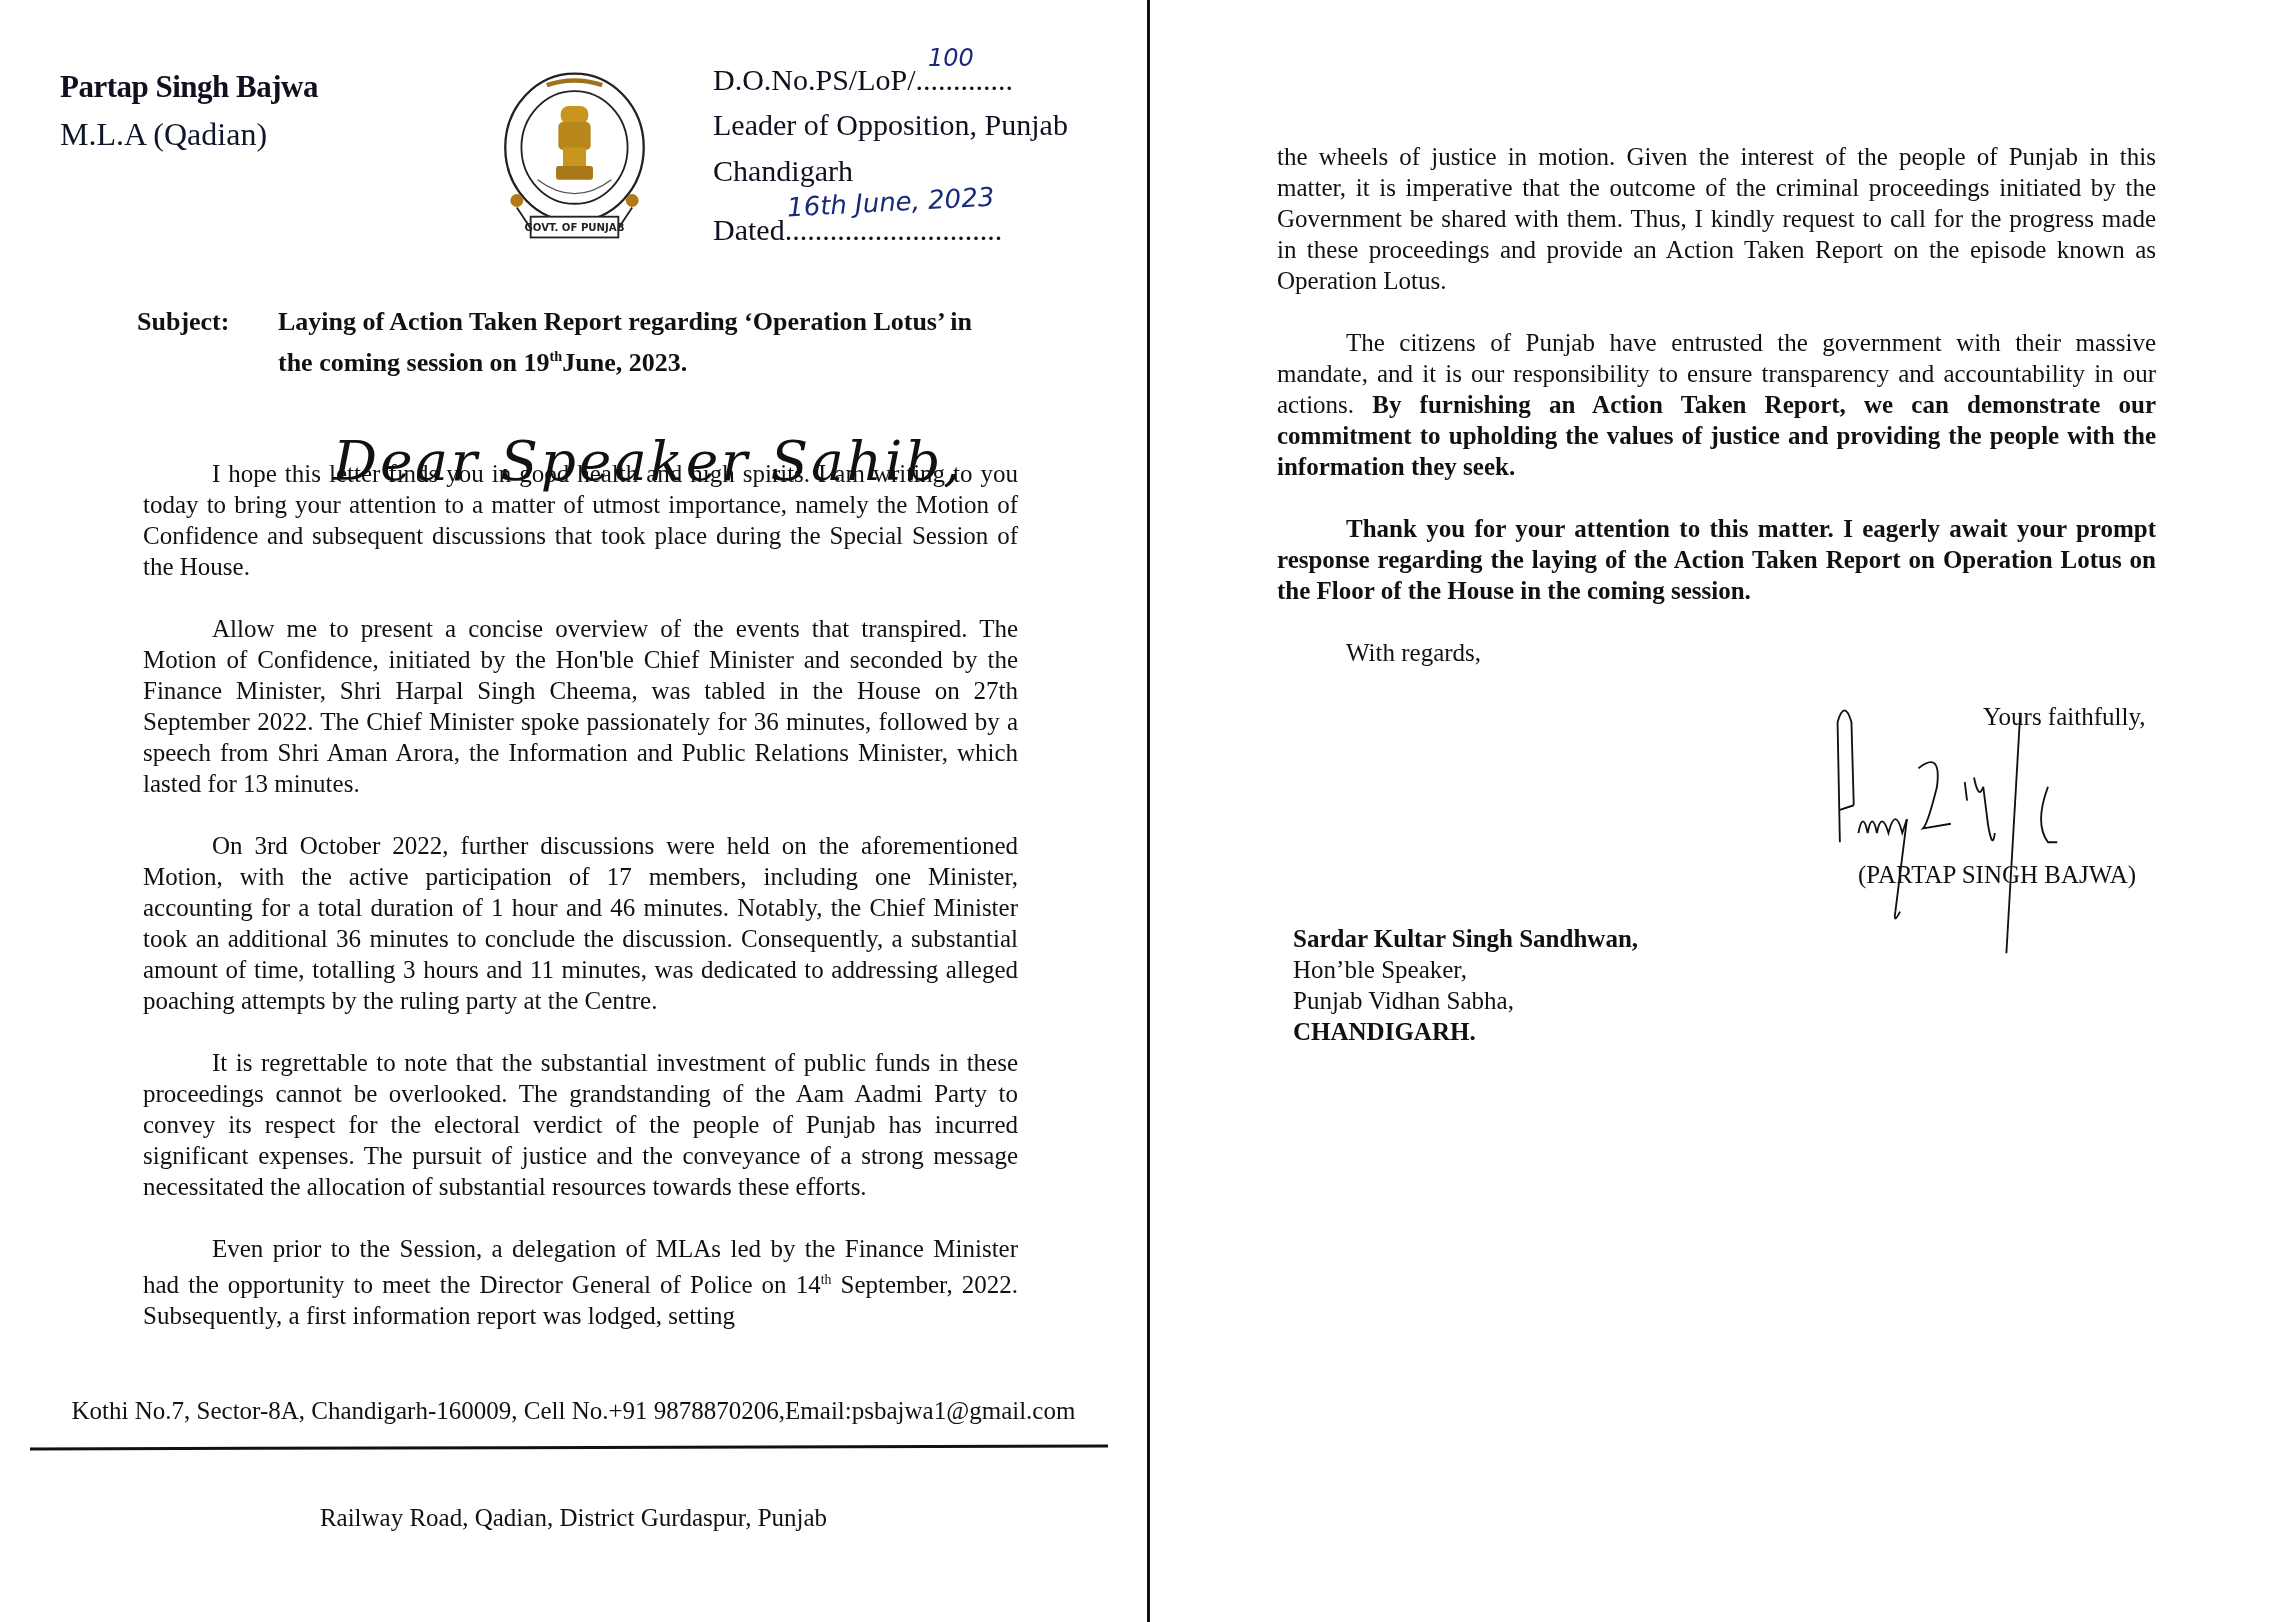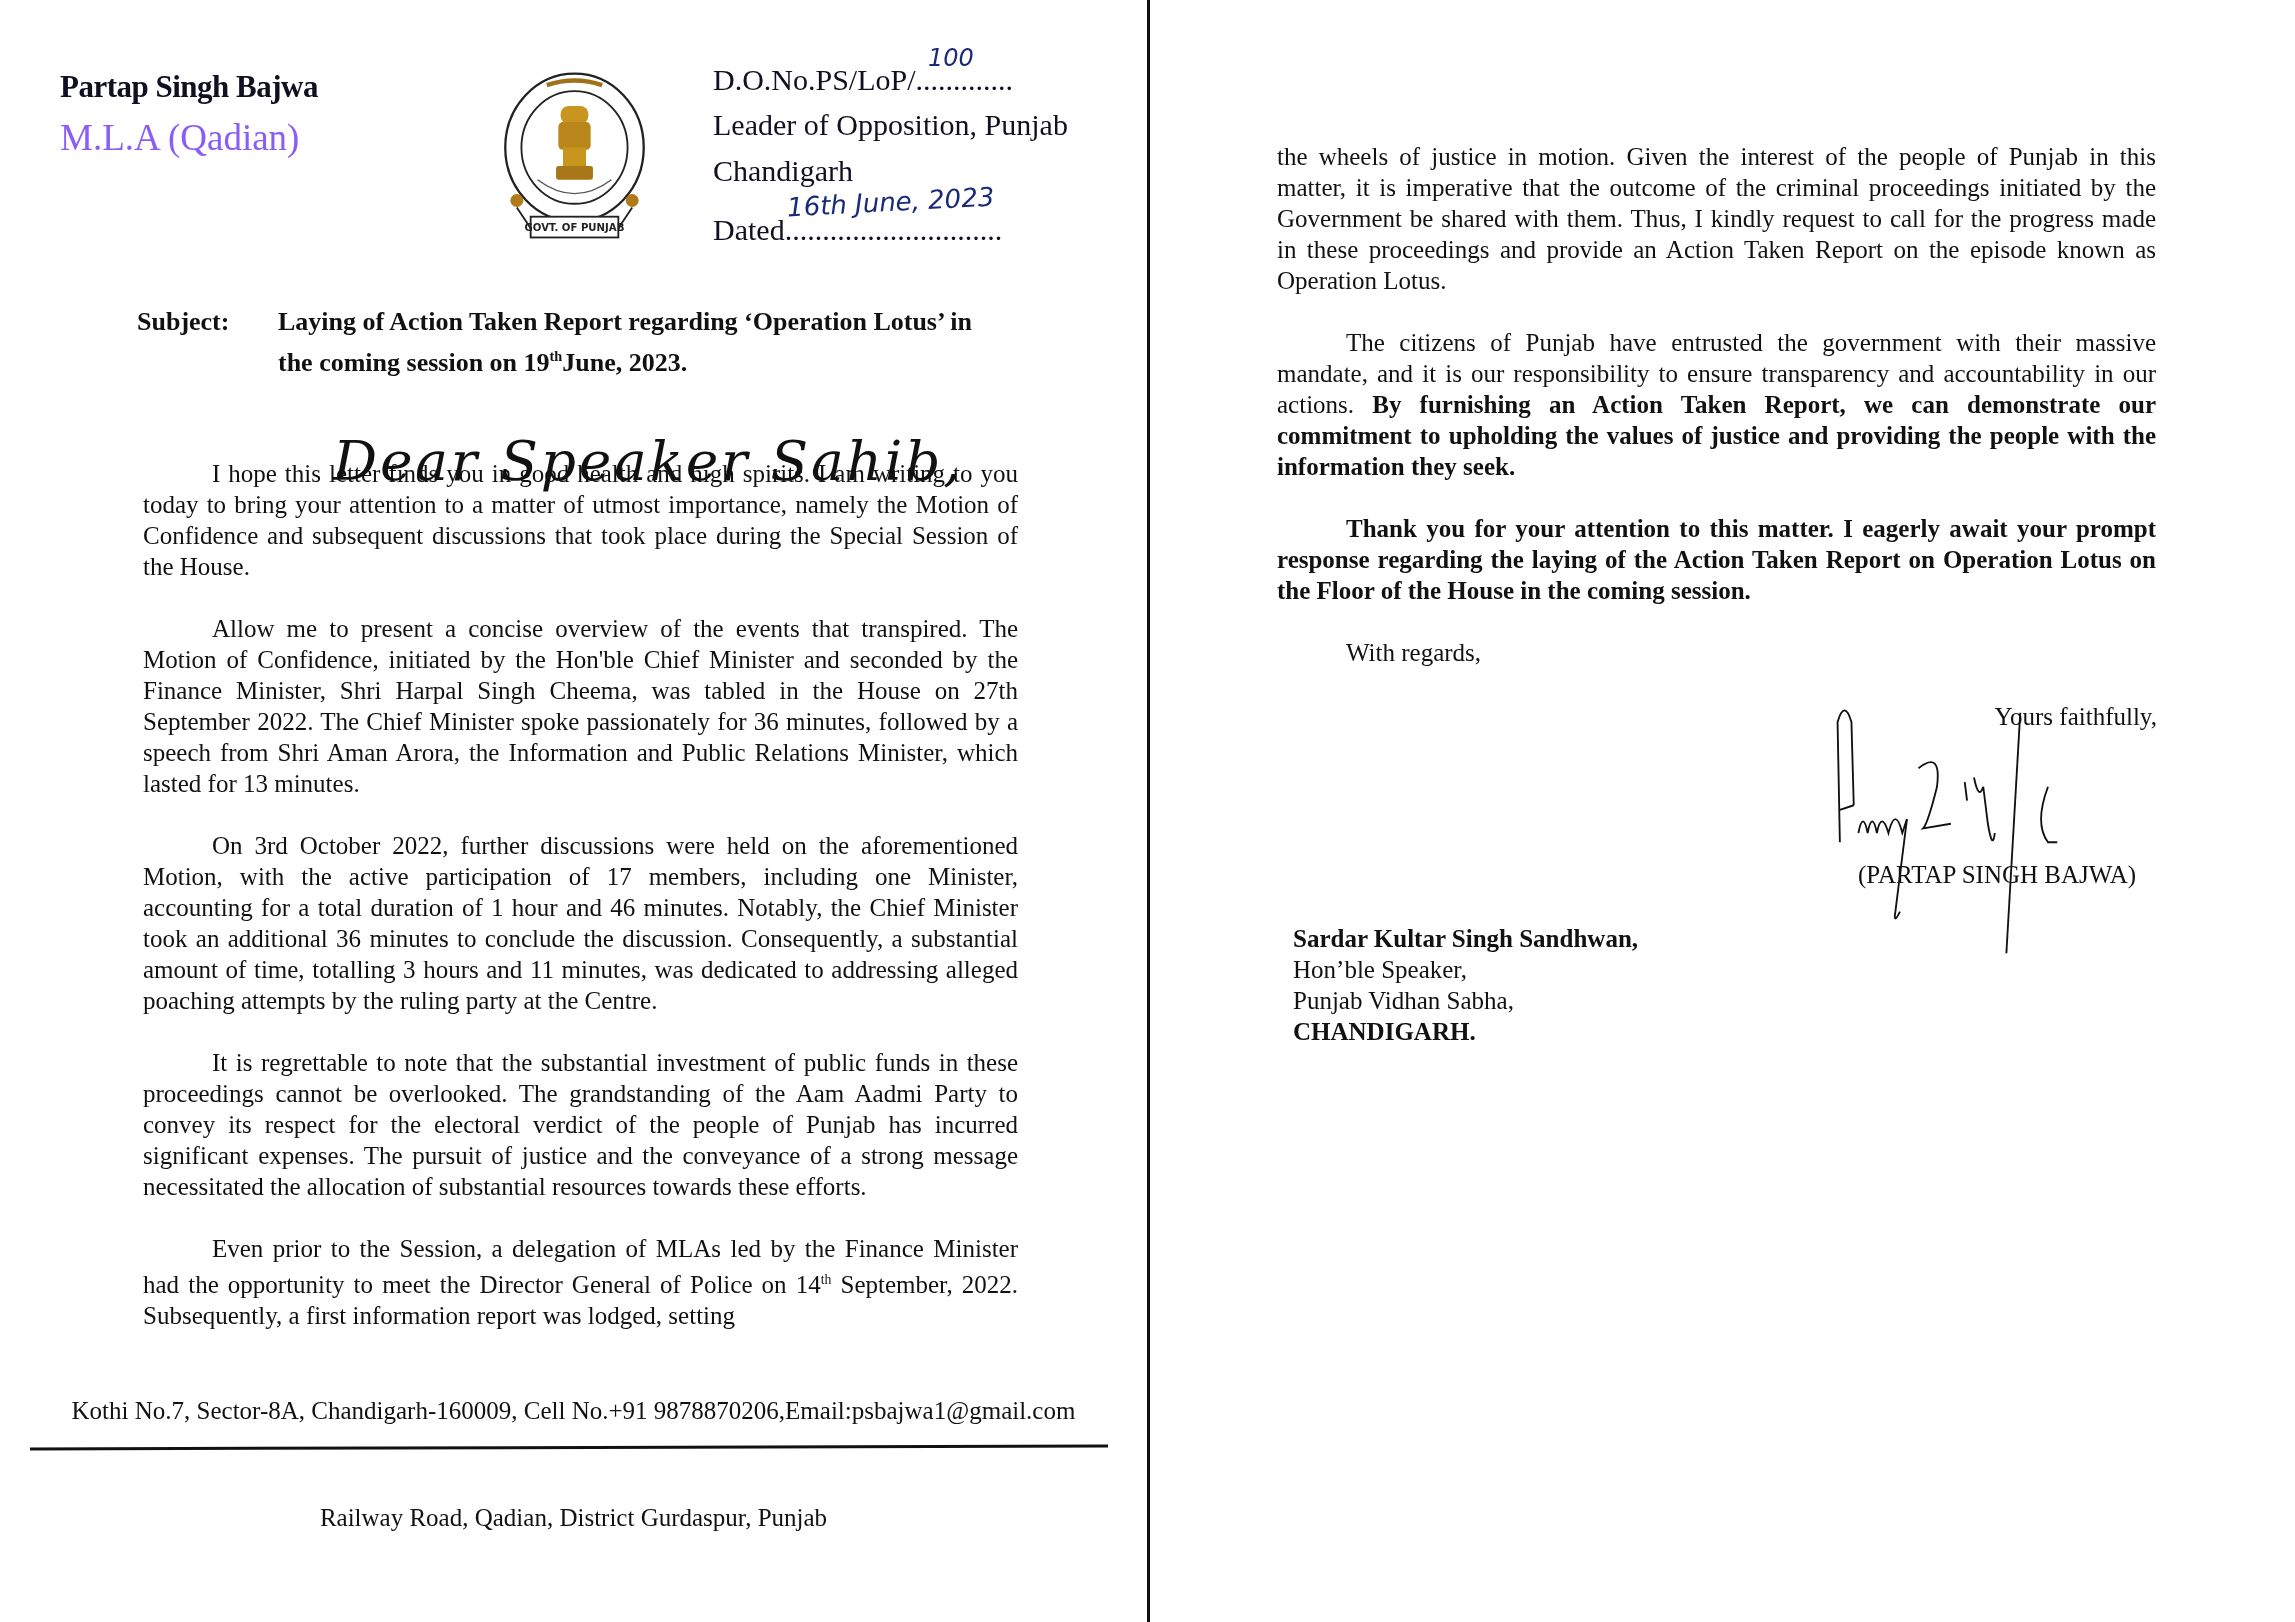--- a/index.html
+++ b/index.html
@@ -5,21 +5,21 @@
   html, body { margin:0; padding:0; background:#ffffff; }
   body { width:2295px; height:1623px; position:relative; overflow:hidden;
          font-family:"Liberation Serif","DejaVu Serif",serif; color:#111; }
   .page { position:absolute; top:0; height:1623px; background:#fff; }
   #page-left { left:0; width:1147px; }
   #page-right { left:1150px; width:1145px; }
   .divider { position:absolute; left:1147px; top:0; width:2.8px; height:1623px; background:#111; }
 
   .abs { position:absolute; }
   .name { font-weight:bold; font-size:31px; letter-spacing:-0.5px; color:#101020; }
-  .mla { font-size:37px; color:#8b5cf6; }
+  .mla { font-size:32px; color:#0f172a; }
   .hdr-r { font-size:30px; color:#101020; line-height:1; }
   .hand { font-family:"DejaVu Sans",sans-serif; font-style:italic; color:#1a2a7a; }
   .subject { font-weight:bold; font-size:26px; line-height:34px; color:#111; }
   .salutation { font-family:"DejaVu Serif",serif; font-style:italic; font-size:55px; letter-spacing:2.8px; color:#111;margin-top:40px; }
   .para { font-size:25px; line-height:31px; text-align:justify; text-indent:69px; color:#111; }
   .para b { font-weight:bold; }
   .bold-para { font-weight:bold; }
   .footer-line { height:2.8px; background:#111; transform:rotate(-0.15deg); }
   .footer { font-size:25px; text-align:center; color:#111; }
   .sig-text { font-size:25px; color:#111; }
@@ -86,21 +86,21 @@
 <div class="divider"></div>
 
 <div id="page-right" class="page">
   <div class="abs" style="left:127px; top:141px; width:879px;">
     <p class="para" style="margin:0 0 31px 0; text-indent:0;">the wheels of justice in motion. Given the interest of the people of Punjab in this matter, it is imperative that the outcome of the criminal proceedings initiated by the Government be shared with them. Thus, I kindly request to call for the progress made in these proceedings and provide an Action Taken Report on the episode known as Operation Lotus.</p>
     <p class="para" style="margin:0 0 31px 0;"><span>The citizens of Punjab have entrusted the government with their massive mandate, and it is our responsibility to ensure transparency and accountability in our actions. </span><b>By furnishing an Action Taken Report, we can demonstrate our commitment to upholding the values of justice and providing the people with the information they seek.</b></p>
     <p class="para bold-para" style="margin:0 0 31px 0;">Thank you for your attention to this matter. I eagerly await your prompt response regarding the laying of the Action Taken Report on Operation Lotus on the Floor of the House in the coming session.</p>
     <p class="para" style="margin:0;">With regards,</p>
   </div>
 
-  <div class="abs sig-text" style="left:833px; top:703px; width:174px; text-align:right;">Yours faithfully,</div>
+  <div class="abs sig-text" style="left:833px; top:703px; width:174px; text-align:left;">Yours faithfully,</div>
 
   <div class="abs" style="left:676px; top:694px; width:259px; height:278px;">
     <svg width="259" height="278" viewBox="0 0 560 600">
       <path d="M30 320 L25 60 Q40 10 55 60 L60 240 M30 250 L60 240 M70 300 Q80 250 90 300 Q100 250 110 300 Q120 250 135 300 Q150 240 165 300 L175 270" stroke="#111" stroke-width="4" fill="none"></path>
       <path d="M175 270 L150 470 Q145 500 160 470" stroke="#111" stroke-width="4" fill="none"></path>
       <path d="M200 160 Q250 120 240 200 Q220 280 210 290 L270 280" stroke="#111" stroke-width="4" fill="none"></path>
       <path d="M300 190 L305 230 M320 180 Q330 230 340 200 L350 280 Q360 340 365 300" stroke="#111" stroke-width="4" fill="none"></path>
       <path d="M420 40 L390 560" stroke="#111" stroke-width="4" fill="none"></path>
       <path d="M480 200 Q450 280 480 320 L500 320" stroke="#111" stroke-width="4" fill="none"></path>
     </svg>

